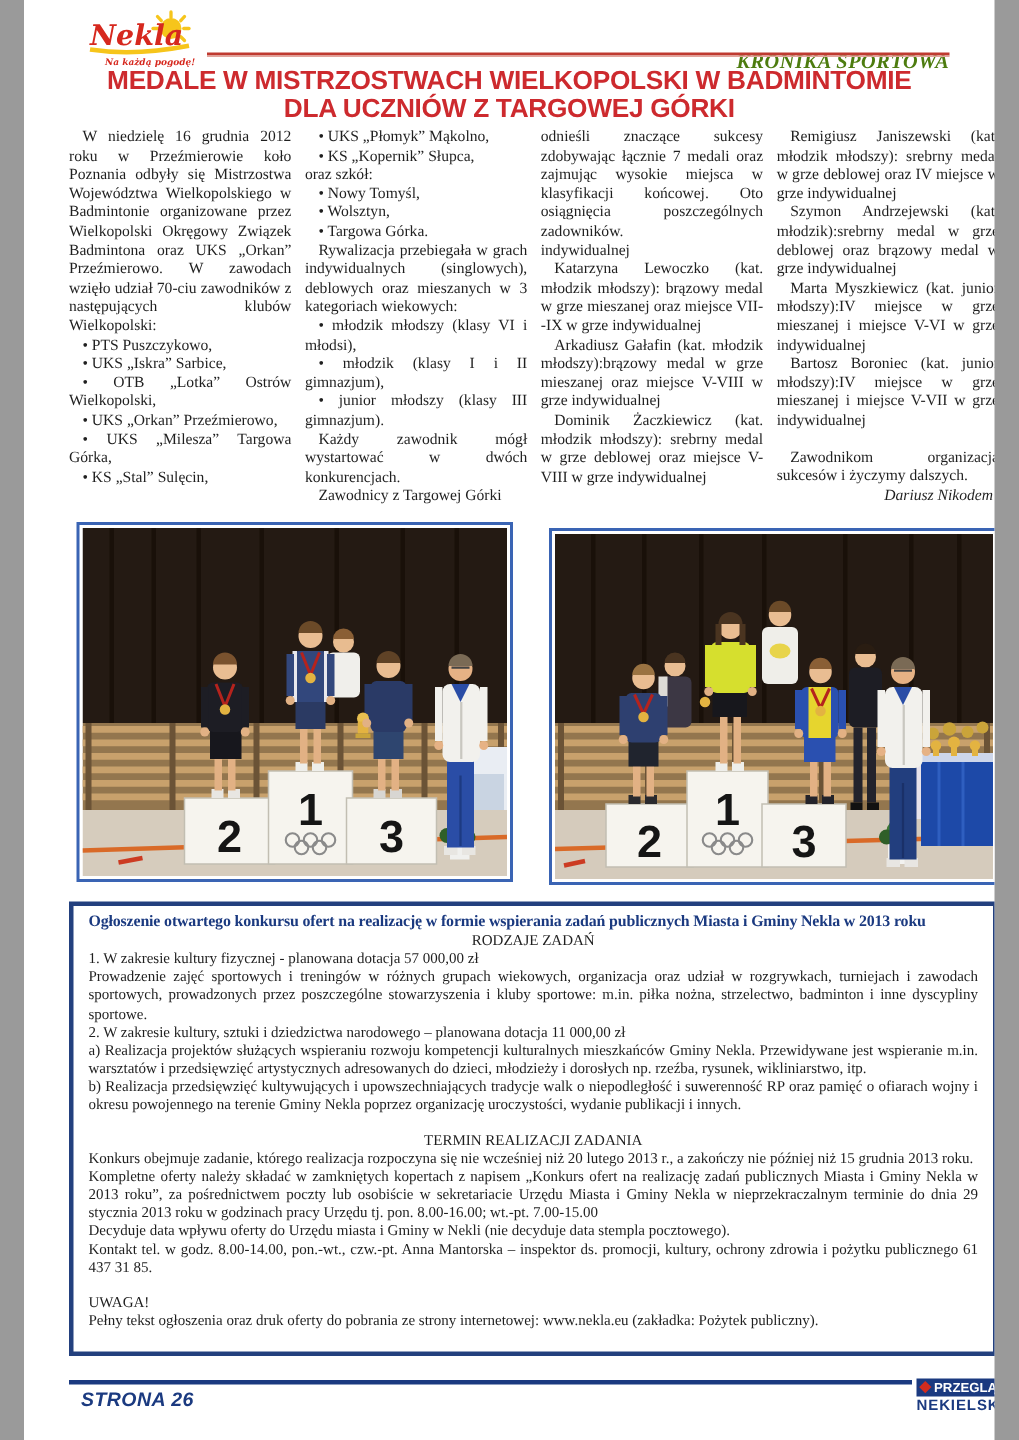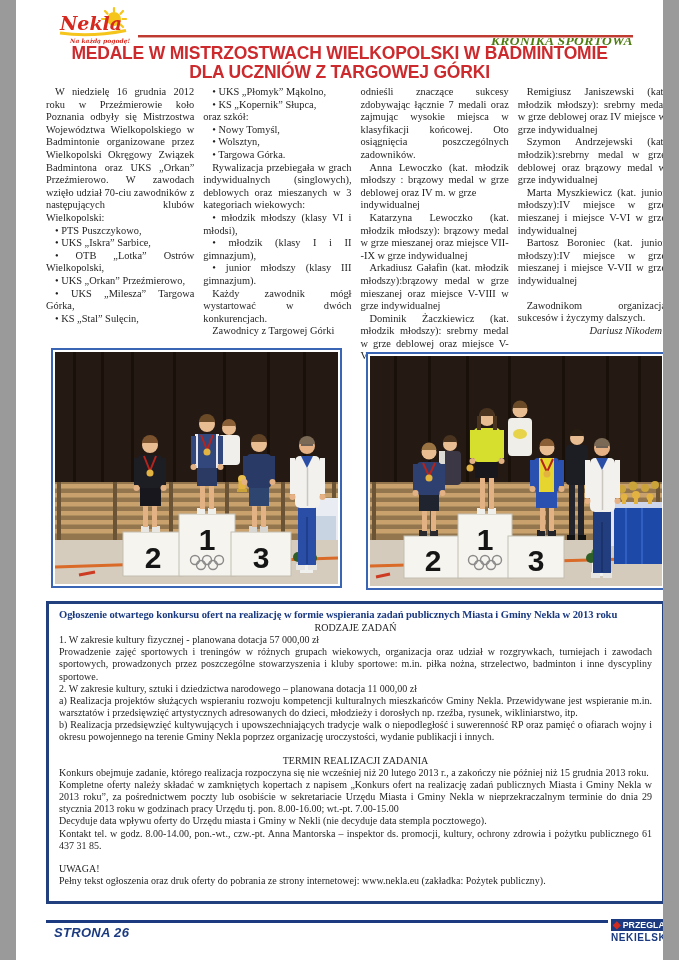--- a/index.html
+++ b/index.html
@@ -105,21 +105,20 @@
         <div class="ln bullet">• Targowa Górka.</div>
         <div class="ln p">Rywalizacja przebiegała w grach indywidualnych (singlowych), deblowych oraz mieszanych w 3 kategoriach wiekowych:</div>
         <div class="ln bullet">• młodzik młodszy (klasy VI i młodsi),</div>
         <div class="ln bullet">• młodzik (klasy I i II gimnazjum),</div>
         <div class="ln bullet">• junior młodszy (klasy III gimnazjum).</div>
         <div class="ln p">Każdy zawodnik mógł wystartować w dwóch konkurencjach.</div>
         <div class="ln p">Zawodnicy z Targowej Górki</div>
       </div>
     <div class="art-col">
         <div class="ln plain">odnieśli znaczące sukcesy zdobywając łącznie 7 medali oraz zajmując wysokie miejsca w klasyfikacji końcowej. Oto osiągnięcia poszczególnych zadowników.</div>
-        <div class="ln p">Anna Lewoczko (kat. młodzik młodszy : brązowy medal w grze deblowej oraz IV m. w grze</div>
         <div class="ln plain">indywidualnej</div>
         <div class="ln p">Katarzyna Lewoczko (kat. młodzik młodszy): brązowy medal w grze mieszanej oraz miejsce VII--IX w grze indywidualnej</div>
         <div class="ln p">Arkadiusz Gałafin (kat. młodzik młodszy):brązowy medal w grze mieszanej oraz miejsce V-VIII w grze indywidualnej</div>
         <div class="ln p">Dominik Żaczkiewicz (kat. młodzik młodszy): srebrny medal w grze deblowej oraz miejsce V-VIII w grze indywidualnej</div>
       </div>
     <div class="art-col">
         <div class="ln p">Remigiusz Janiszewski (kat. młodzik młodszy): srebrny medal w grze deblowej oraz IV miejsce w grze indywidualnej</div>
         <div class="ln p">Szymon Andrzejewski (kat. młodzik):srebrny medal w grze deblowej oraz brązowy medal w grze indywidualnej</div>
         <div class="ln p">Marta Myszkiewicz (kat. junior młodszy):IV miejsce w grze mieszanej i miejsce V-VI w grze indywidualnej</div>
         <div class="ln p">Bartosz Boroniec (kat. junior młodszy):IV miejsce w grze mieszanej i miejsce V-VII w grze indywidualnej</div>

